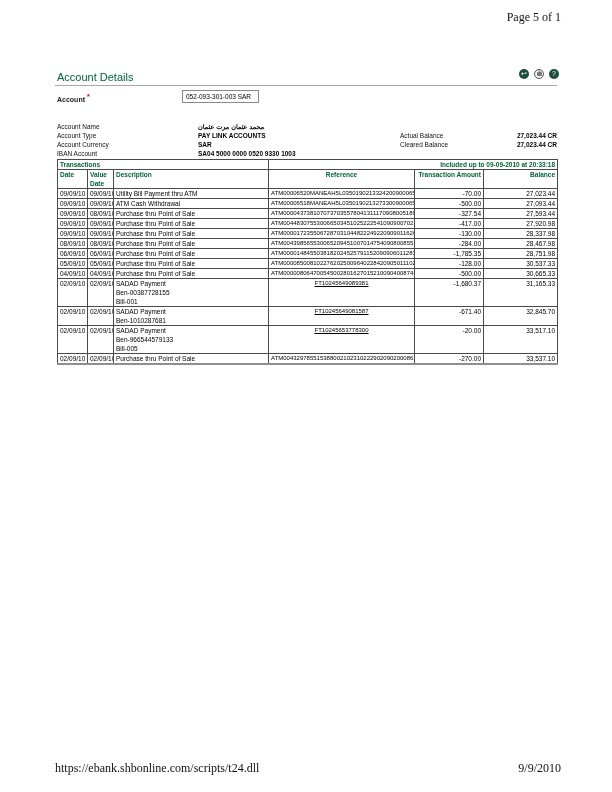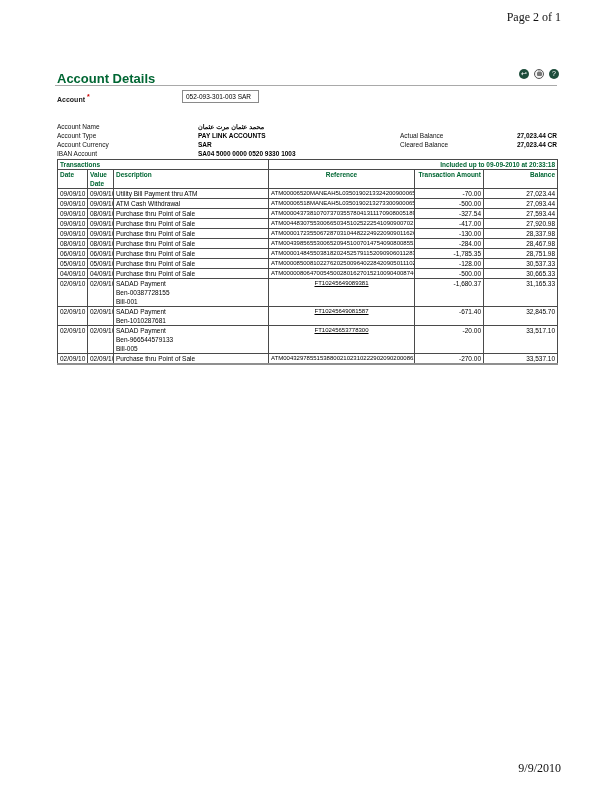--- a/index.html
+++ b/index.html
@@ -3,21 +3,21 @@
 <meta charset="utf-8">
 <style>
   html,body{margin:0;padding:0;background:#e8e8e8;}
   .page{position:relative;width:612px;height:792px;background:#ffffff;margin:0 auto;
         font-family:"Liberation Sans",sans-serif;color:#000;overflow:hidden;}
   .serif{font-family:"Liberation Serif",serif;font-size:12px;color:#111;}
   .print-head{position:absolute;top:10px;right:51px;}
   .print-url{position:absolute;bottom:16px;left:55px;}
   .print-date{position:absolute;bottom:16px;right:51px;margin-top:18px;}
 
-  .title{position:absolute;left:57px;top:71px;font-size:13px;font-weight:bold;color:#006633;}
+  .title{position:absolute;left:57px;top:71px;font-size:11px;font-weight:normal;color:#006633;}
   .icons{position:absolute;top:69px;right:53px;display:flex;gap:5px;}
   .icon-circle{width:10px;height:10px;border-radius:50%;display:flex;align-items:center;
                justify-content:center;font-size:7px;line-height:10px;}
   .icon-green{background:#1d4d3b;color:#fff;}
   .icon-print{background:#f2f2f2;border:1px solid #555;width:8px;height:8px;}
   .printer-glyph{width:5px;height:4px;background:#777;border-radius:1px;position:relative;}
   .printer-glyph:before{content:"";position:absolute;left:1px;top:-2px;width:3px;height:2px;background:#bbb;}
   .rule{position:absolute;left:55px;top:85px;width:502px;border-top:1px solid #a9a9a9;}
 
   .acct-label{position:absolute;left:57px;top:93px;font-size:7px;font-weight:bold;color:#222;}
@@ -47,21 +47,21 @@
   td.c-ref.is-link{text-align:center;}
   td.c-num{text-align:right;}
   .ref-link{text-decoration:underline;color:#000;}
   table.tx tr.last-border td{border-bottom:2px solid #8f8f8f;}
 </style>
 </head>
 <body>
 
 <div class="page">
 
-  <div class="serif print-head">Page 2 of 1</div>
+  <div class="serif print-head">Page 5 of 1</div>
 
   <div class="title">Account Details</div>
 
   <div class="icons">
     <span class="icon-circle icon-green">↩</span>
     <span class="icon-circle icon-print">
       <span class="printer-glyph"></span>
     </span>
     <span class="icon-circle icon-green">?</span>
   </div>
@@ -226,15 +226,16 @@
           <td class="c-date">02/09/10</td>
           <td class="c-vdate">02/09/10</td>
           <td class="c-desc">Purchase thru Point of Sale</td>
           <td class="c-ref">ATM0043297855153880021023102229020902000862</td>
           <td class="c-num">-270.00</td>
           <td class="c-num">33,537.10</td>
         </tr>
       </tbody>
   </table>
 
+  <div class="serif print-url">https://ebank.shbonline.com/scripts/t24.dll</div>
   <div class="serif print-date">9/9/2010</div>
 
 </div>
 
 </body></html>

